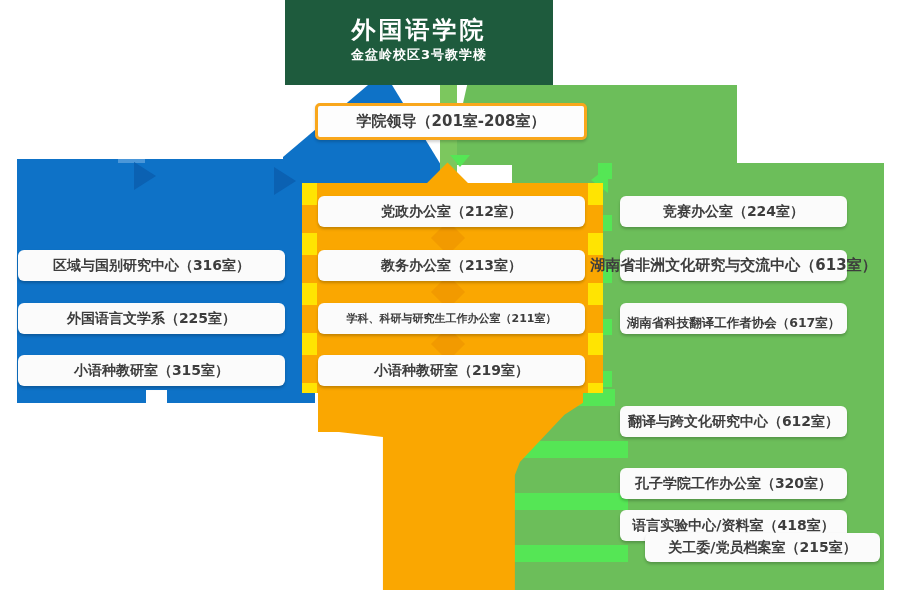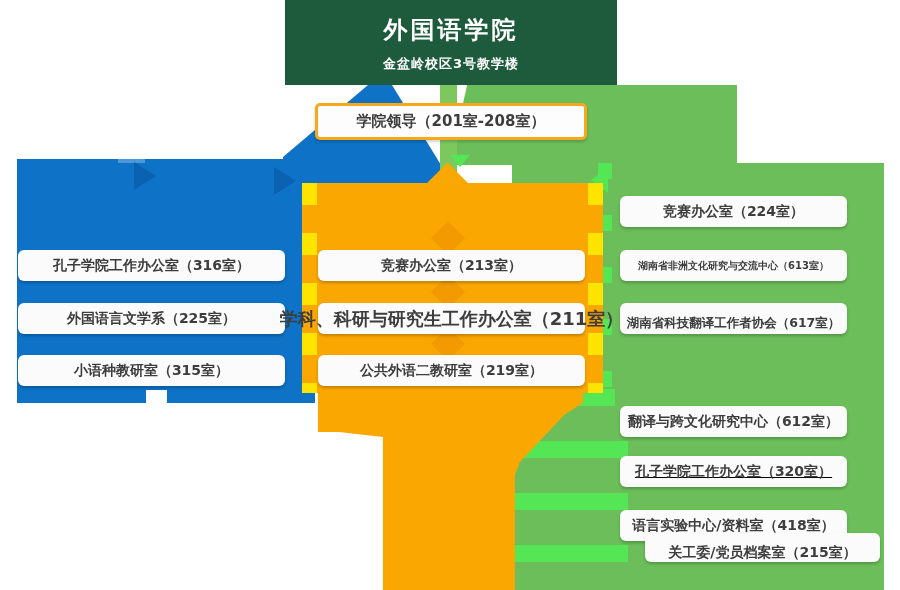--- a/index.html
+++ b/index.html
@@ -49,36 +49,36 @@
 
   .orange-panel{left:302px;top:183px;width:301px;height:210px;background:var(--orange);}
   .odash{position:absolute;top:0;width:15px;height:100%;
          background:repeating-linear-gradient(180deg,var(--yellow) 0 22px,var(--orange) 22px 50px);}
   .odash.left{left:0;} .odash.right{right:0;}
   .mid-diamond{position:absolute;left:134px;width:24px;height:24px;background:var(--orange-dark);
                transform:rotate(45deg);opacity:.85;}
   .md1{top:43px;} .md2{top:97px;} .md3{top:149px;}
 
   
-  .header{left:285px;top:0;width:332px;height:85px;background:var(--header-green);
+  .header{left:285px;top:0;width:268px;height:85px;background:var(--header-green);
           color:#fff;text-align:center;}
   .header-title{margin-top:14px;font-size:24px;font-weight:bold;letter-spacing:3px;}
-  .header-subtitle{margin-top:9px;font-size:13px;font-weight:bold;letter-spacing:1px;}
+  .header-subtitle{font-size:13px;font-weight:bold;letter-spacing:1px;}
 
   
   .room-box{position:absolute;height:31px;background:var(--box-bg);border-radius:6px;
             box-shadow:0 2px 3px rgba(0,0,0,.22);display:flex;align-items:center;
             justify-content:center;}
   .room-label{font-size:14px;font-weight:600;color:var(--text-dark);white-space:nowrap;}
   .col-left{left:18px;width:267px;}
   .col-mid{left:318px;width:267px;}
   .col-right{left:620px;width:227px;}
   .col-right.last{left:645px;width:235px;}
   .row1{top:196px;} .row2{top:250px;} .row3{top:303px;} .row4{top:355px;}
-  .row5{top:406px;} .row6{top:456px;text-decoration:underline;} .row7{top:510px;} .row8{top:533px;height:29px;align-items:flex-end;}
+  .row5{top:406px;} .row6{top:468px;} .row7{top:510px;} .row8{top:533px;height:29px;}
 
   .leader-box{left:315px;top:103px;width:266px;height:31px;background:#fdfdfd;
               border:3px solid var(--leader-border);border-radius:5px;
               box-shadow:0 2px 3px rgba(0,0,0,.18);display:flex;align-items:center;
               justify-content:center;}
   .leader-box .room-label{font-size:15px;}
 </style>
 </head>
 <body>
 
@@ -116,44 +116,47 @@
     <div class="mid-diamond md2"></div>
     <div class="mid-diamond md3"></div>
   </div>
 
   <div class="abs header">
     <div class="header-title">外国语学院</div>
     <div class="header-subtitle">金盆岭校区3号教学楼</div>
   </div>
 
   <div class="room-box col-left row2">
-    <span class="room-label">孔子学院工作办公室（316室）</span>
+    <span class="room-label">区域与国别研究中心（316室）</span>
   </div>
   <div class="room-box col-left row3">
     <span class="room-label">外国语言文学系（225室）</span>
   </div>
   <div class="room-box col-left row4">
     <span class="room-label">小语种教研室（315室）</span>
   </div>
 
+  <div class="room-box col-mid row1">
+    <span class="room-label">党政办公室（212室）</span>
+  </div>
   <div class="room-box col-mid row2">
-    <span class="room-label">竞赛办公室（213室）</span>
+    <span class="room-label">教务办公室（213室）</span>
   </div>
   <div class="room-box col-mid row3">
-    <span class="room-label" style="font-size: 18px;">学科、科研与研究生工作办公室（211室）</span>
+    <span class="room-label" style="font-size: 11px;">学科、科研与研究生工作办公室（211室）</span>
   </div>
   <div class="room-box col-mid row4">
-    <span class="room-label">公共外语二教研室（219室）</span>
+    <span class="room-label">小语种教研室（219室）</span>
   </div>
 
   <div class="room-box col-right row1">
     <span class="room-label">竞赛办公室（224室）</span>
   </div>
   <div class="room-box col-right row2">
-    <span class="room-label" style="font-size: 10px;">湖南省非洲文化研究与交流中心（613室）</span>
+    <span class="room-label" style="font-size: 15px;">湖南省非洲文化研究与交流中心（613室）</span>
   </div>
   <div class="room-box col-right row3">
     <span class="room-label" style="font-size: 12.5px; margin-top: 10px;">湖南省科技翻译工作者协会（617室）</span>
   </div>
   <div class="room-box col-right row5">
     <span class="room-label">翻译与跨文化研究中心（612室）</span>
   </div>
   <div class="room-box col-right row6">
     <span class="room-label">孔子学院工作办公室（320室）</span>
   </div>

